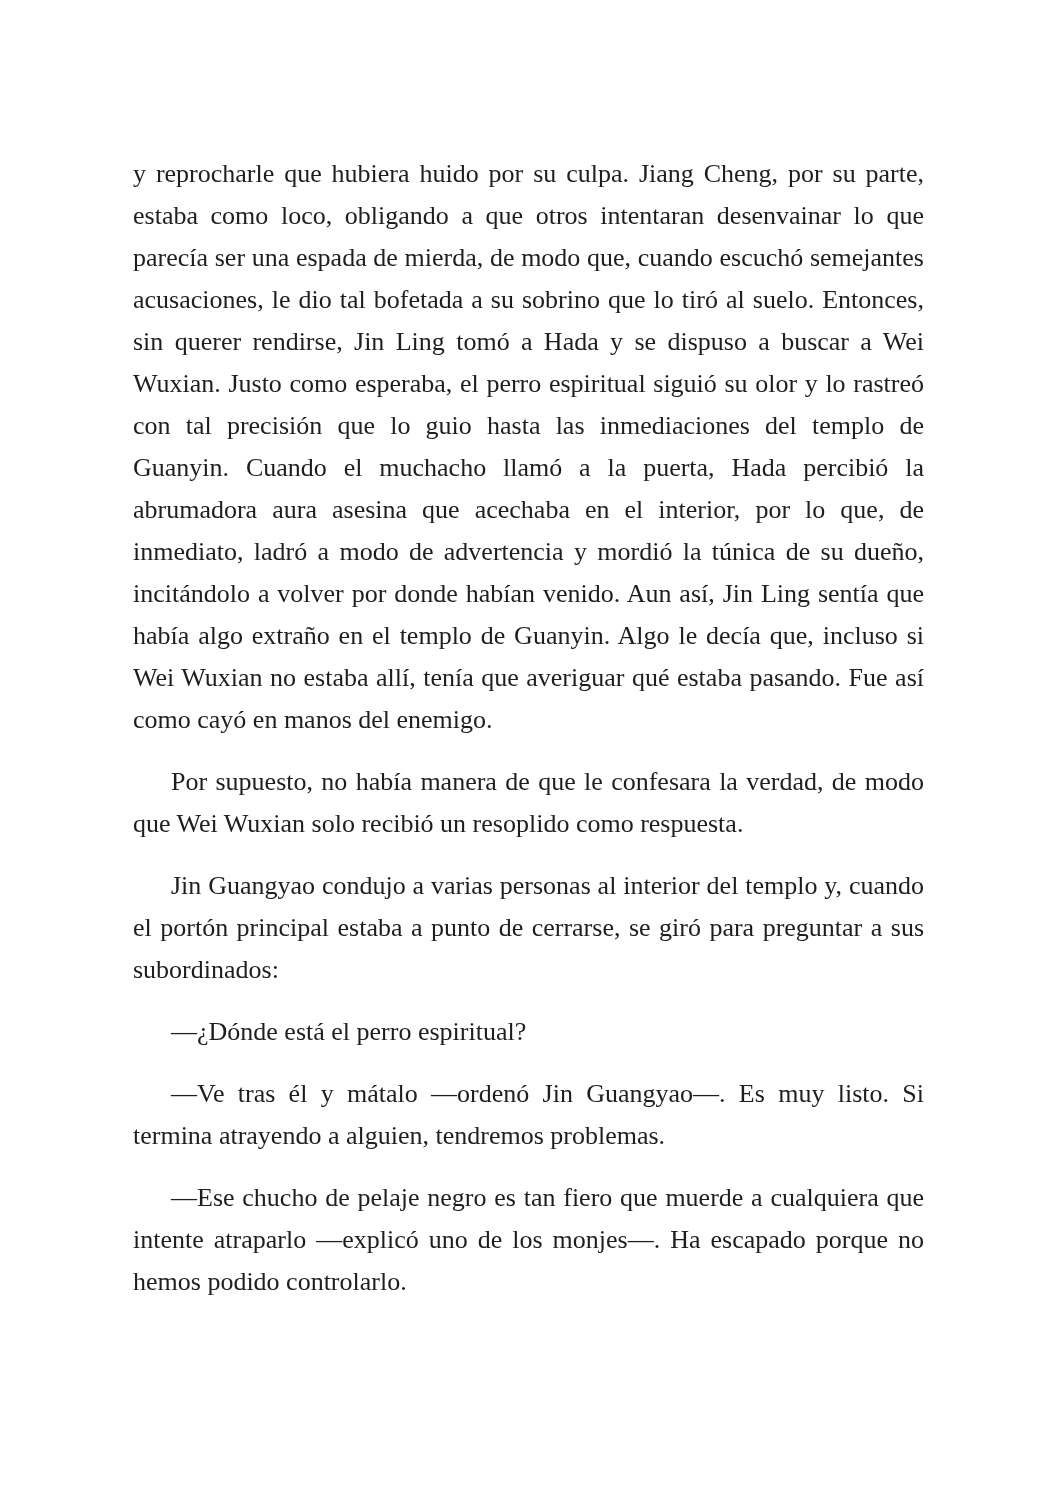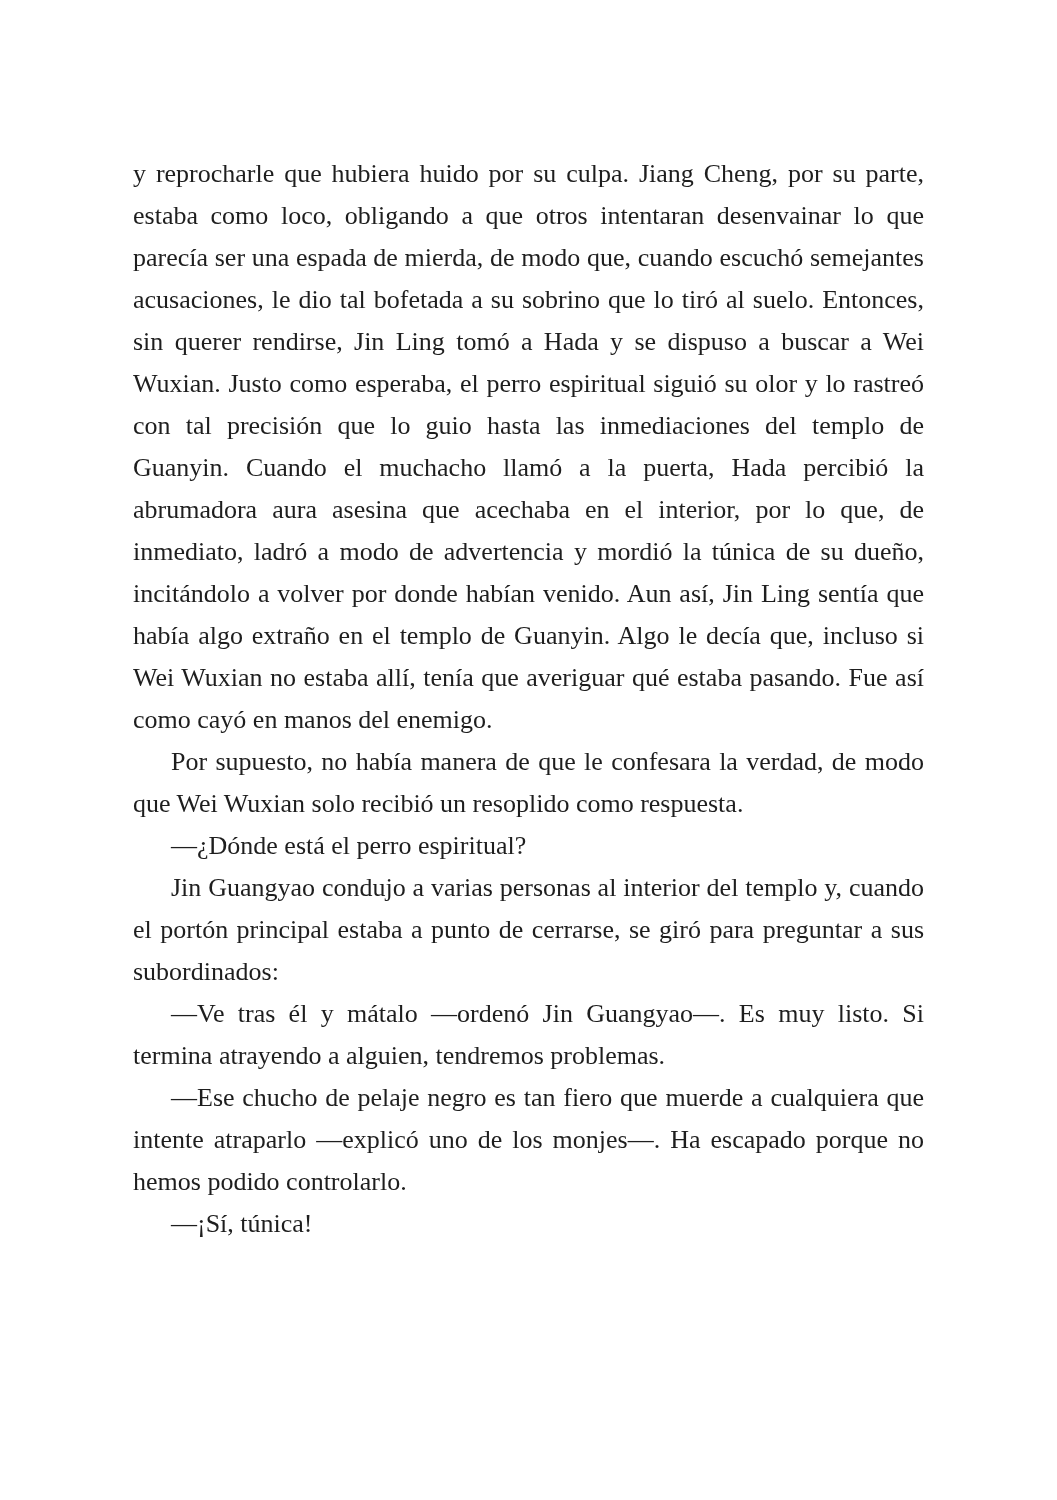--- a/index.html
+++ b/index.html
@@ -24,20 +24,21 @@
     line-height: 42px;
     color: var(--text, #1e1e1e);
     text-align: justify;
   }
   .text-block p {
     margin: 0;
     padding: 0;
   }
   .text-block p.indent {
     text-indent: 38px;
+    margin-top: 20px;
   }
   .footer {
     position: absolute;
     left: 0;
     right: 0;
     top: 1346px;
     height: 40px;
     display: flex;
     justify-content: flex-end;
     align-items: center;
@@ -61,22 +62,22 @@
   }
 </style>
 </head>
 <body>
 
 <div class="page">
 
   <main class="text-block">
     <p>y reprocharle que hubiera huido por su culpa. Jiang Cheng, por su parte, estaba como loco, obligando a que otros intentaran desenvainar lo que parecía ser una espada de mierda, de modo que, cuando escuchó semejantes acusaciones, le dio tal bofetada a su sobrino que lo tiró al suelo. Entonces, sin querer rendirse, Jin Ling tomó a Hada y se dispuso a buscar a Wei Wuxian. Justo como esperaba, el perro espiritual siguió su olor y lo rastreó con tal precisión que lo guio hasta las inmediaciones del templo de Guanyin. Cuando el muchacho llamó a la puerta, Hada percibió la abrumadora aura asesina que acechaba en el interior, por lo que, de inmediato, ladró a modo de advertencia y mordió la túnica de su dueño, incitándolo a volver por donde habían venido. Aun así, Jin Ling sentía que había algo extraño en el templo de Guanyin. Algo le decía que, incluso si Wei Wuxian no estaba allí, tenía que averiguar qué estaba pasando. Fue así como cayó en manos del enemigo.</p>
     <p class="indent">Por supuesto, no había manera de que le confesara la verdad, de modo que Wei Wuxian solo recibió un resoplido como respuesta.</p>
+    <p class="indent">Jin Guangyao condujo a varias personas al interior del templo y, cuando el portón principal estaba a punto de cerrarse, se giró para preguntar a sus subordinados:</p>
     <p class="indent">—¿Dónde está el perro espiritual?</p>
-    <p class="indent">Jin Guangyao condujo a varias personas al interior del templo y, cuando el portón principal estaba a punto de cerrarse, se giró para preguntar a sus subordinados:</p>
     <p class="indent">—Ve tras él y mátalo —ordenó Jin Guangyao—. Es muy listo. Si termina atrayendo a alguien, tendremos problemas.</p>
     <p class="indent">—Ese chucho de pelaje negro es tan fiero que muerde a cualquiera que intente atraparlo —explicó uno de los monjes—. Ha escapado porque no hemos podido controlarlo.</p>
     <p class="indent">—¡Sí, túnica!</p>
   </main>
 
   <footer class="footer">
     <span class="ornament">
       <svg viewBox="0 0 31 31" fill="none" stroke="currentColor" stroke-width="1.2">
         <path d="M15.5 1.5 L21.5 7.5 L15.5 13.5 L9.5 7.5 Z"></path>
         <path d="M15.5 5 L18 7.5 L15.5 10 L13 7.5 Z"></path>

